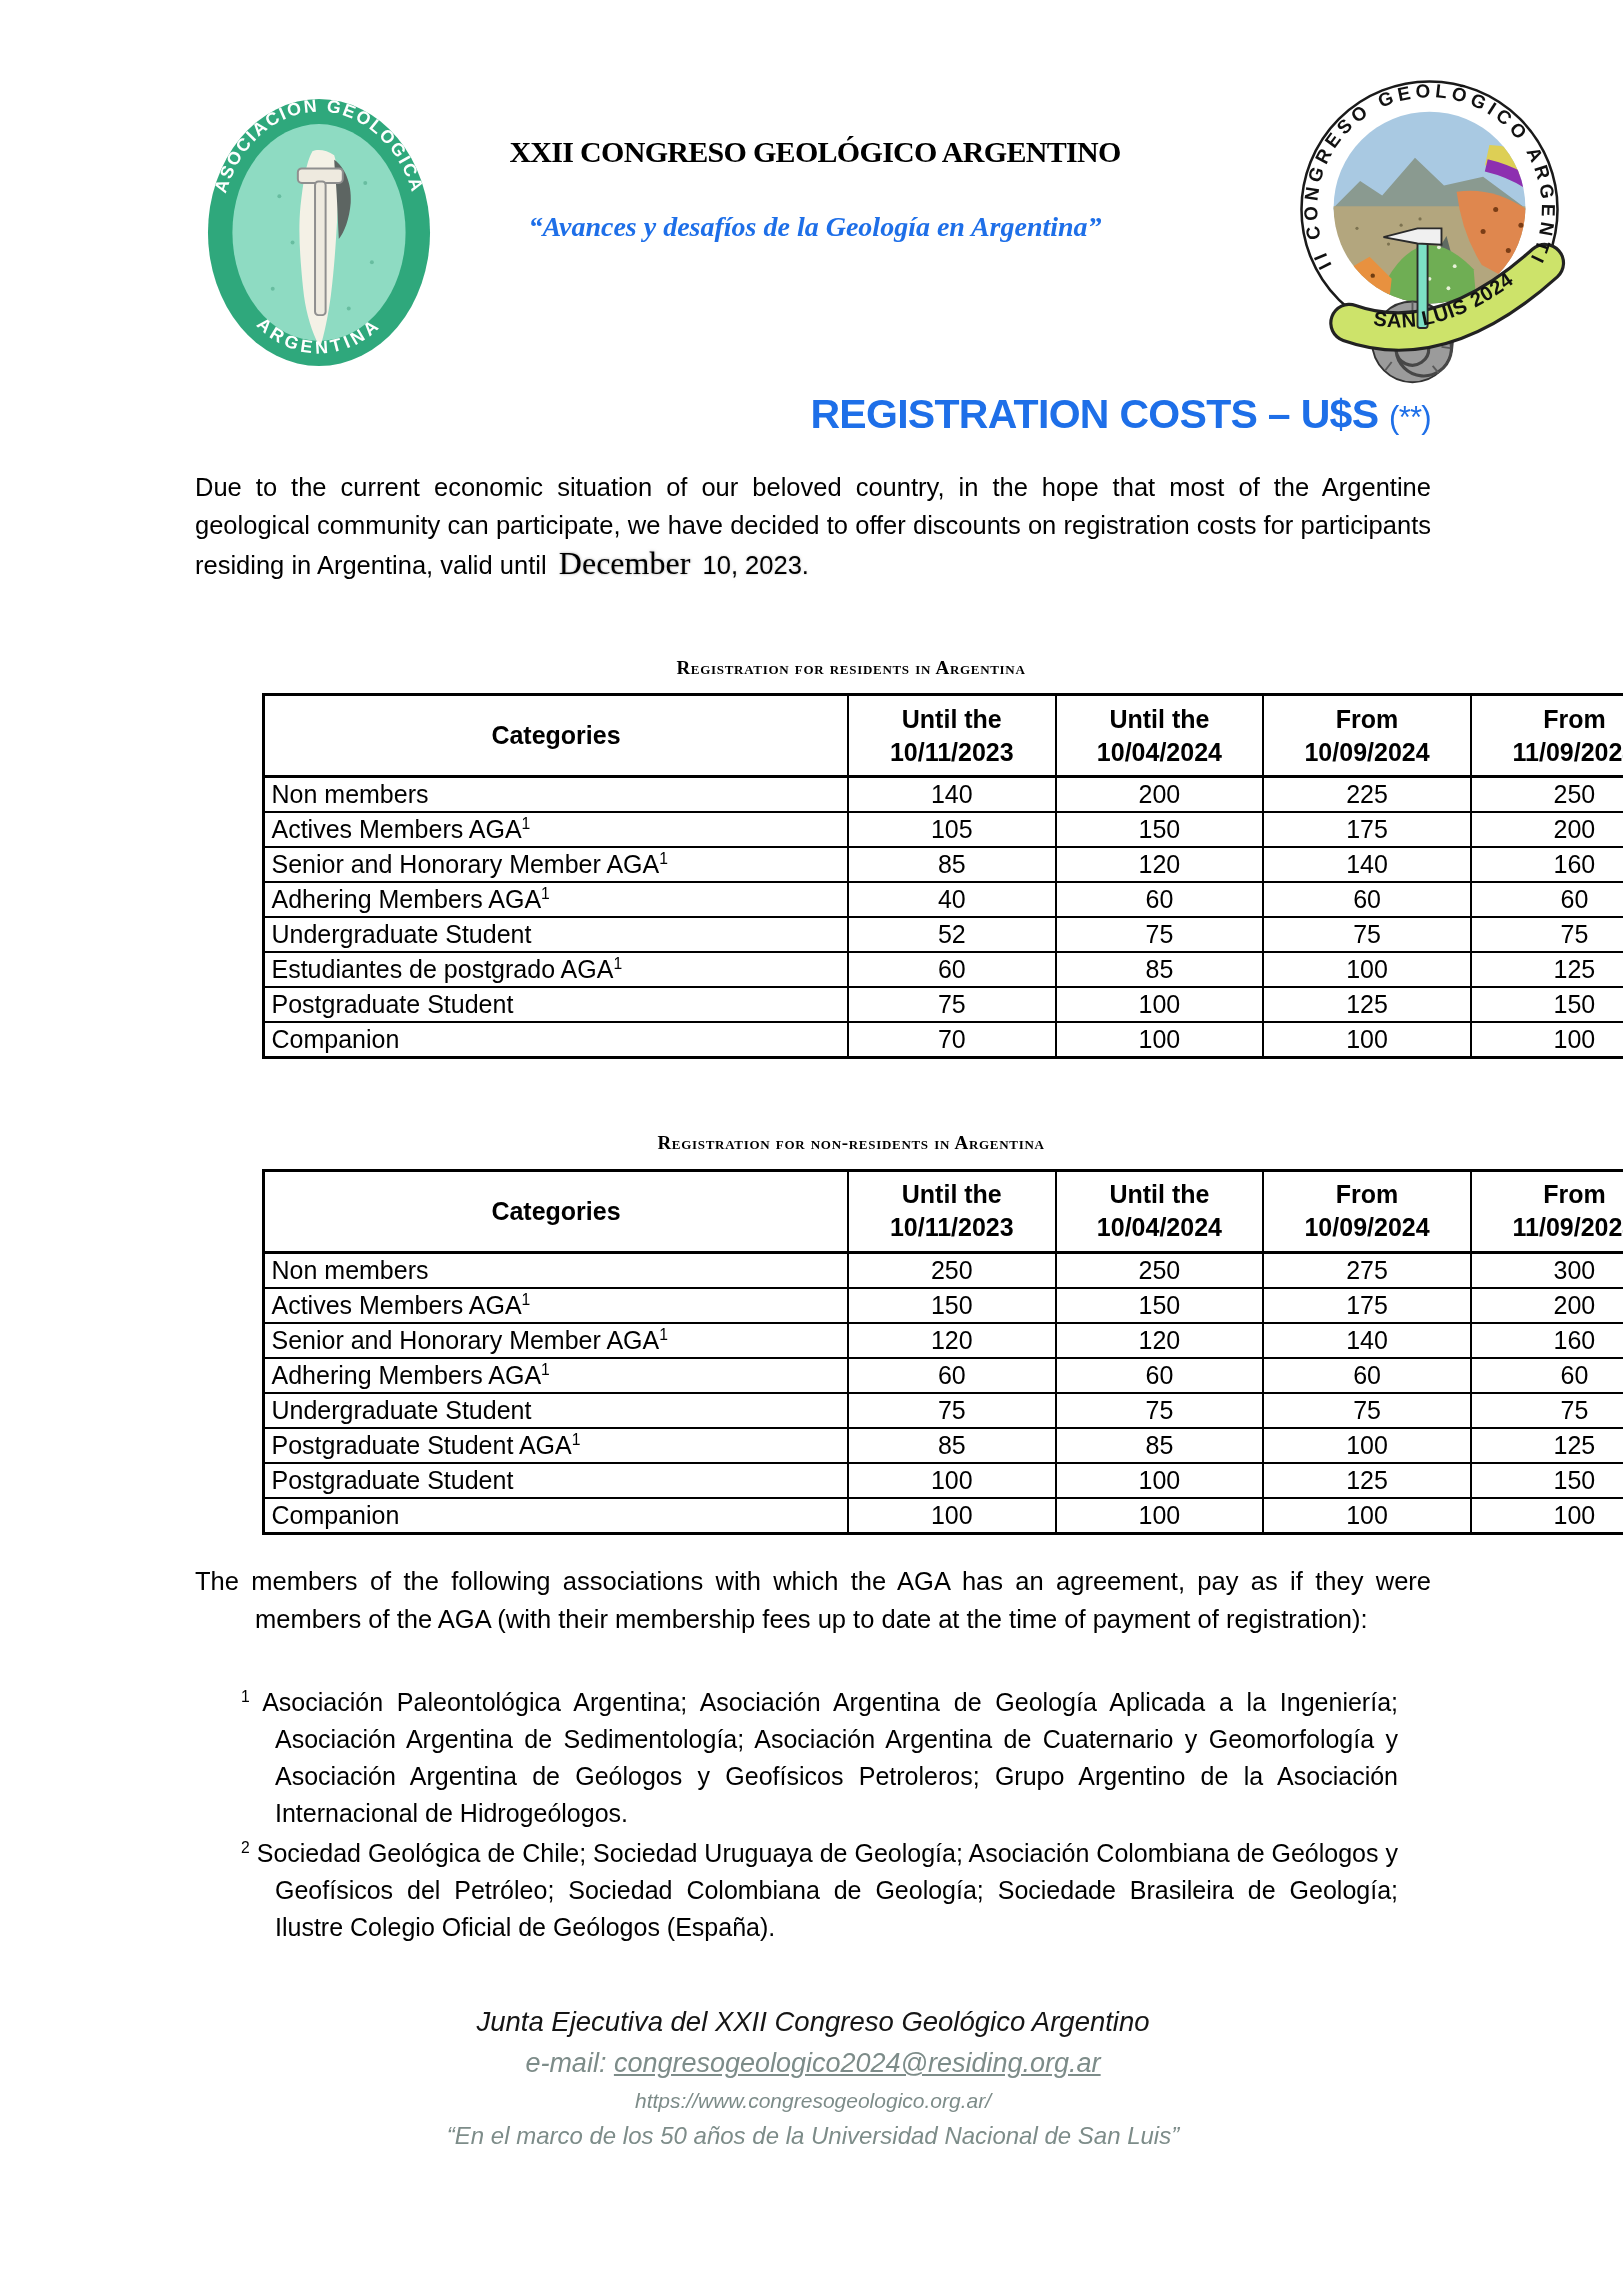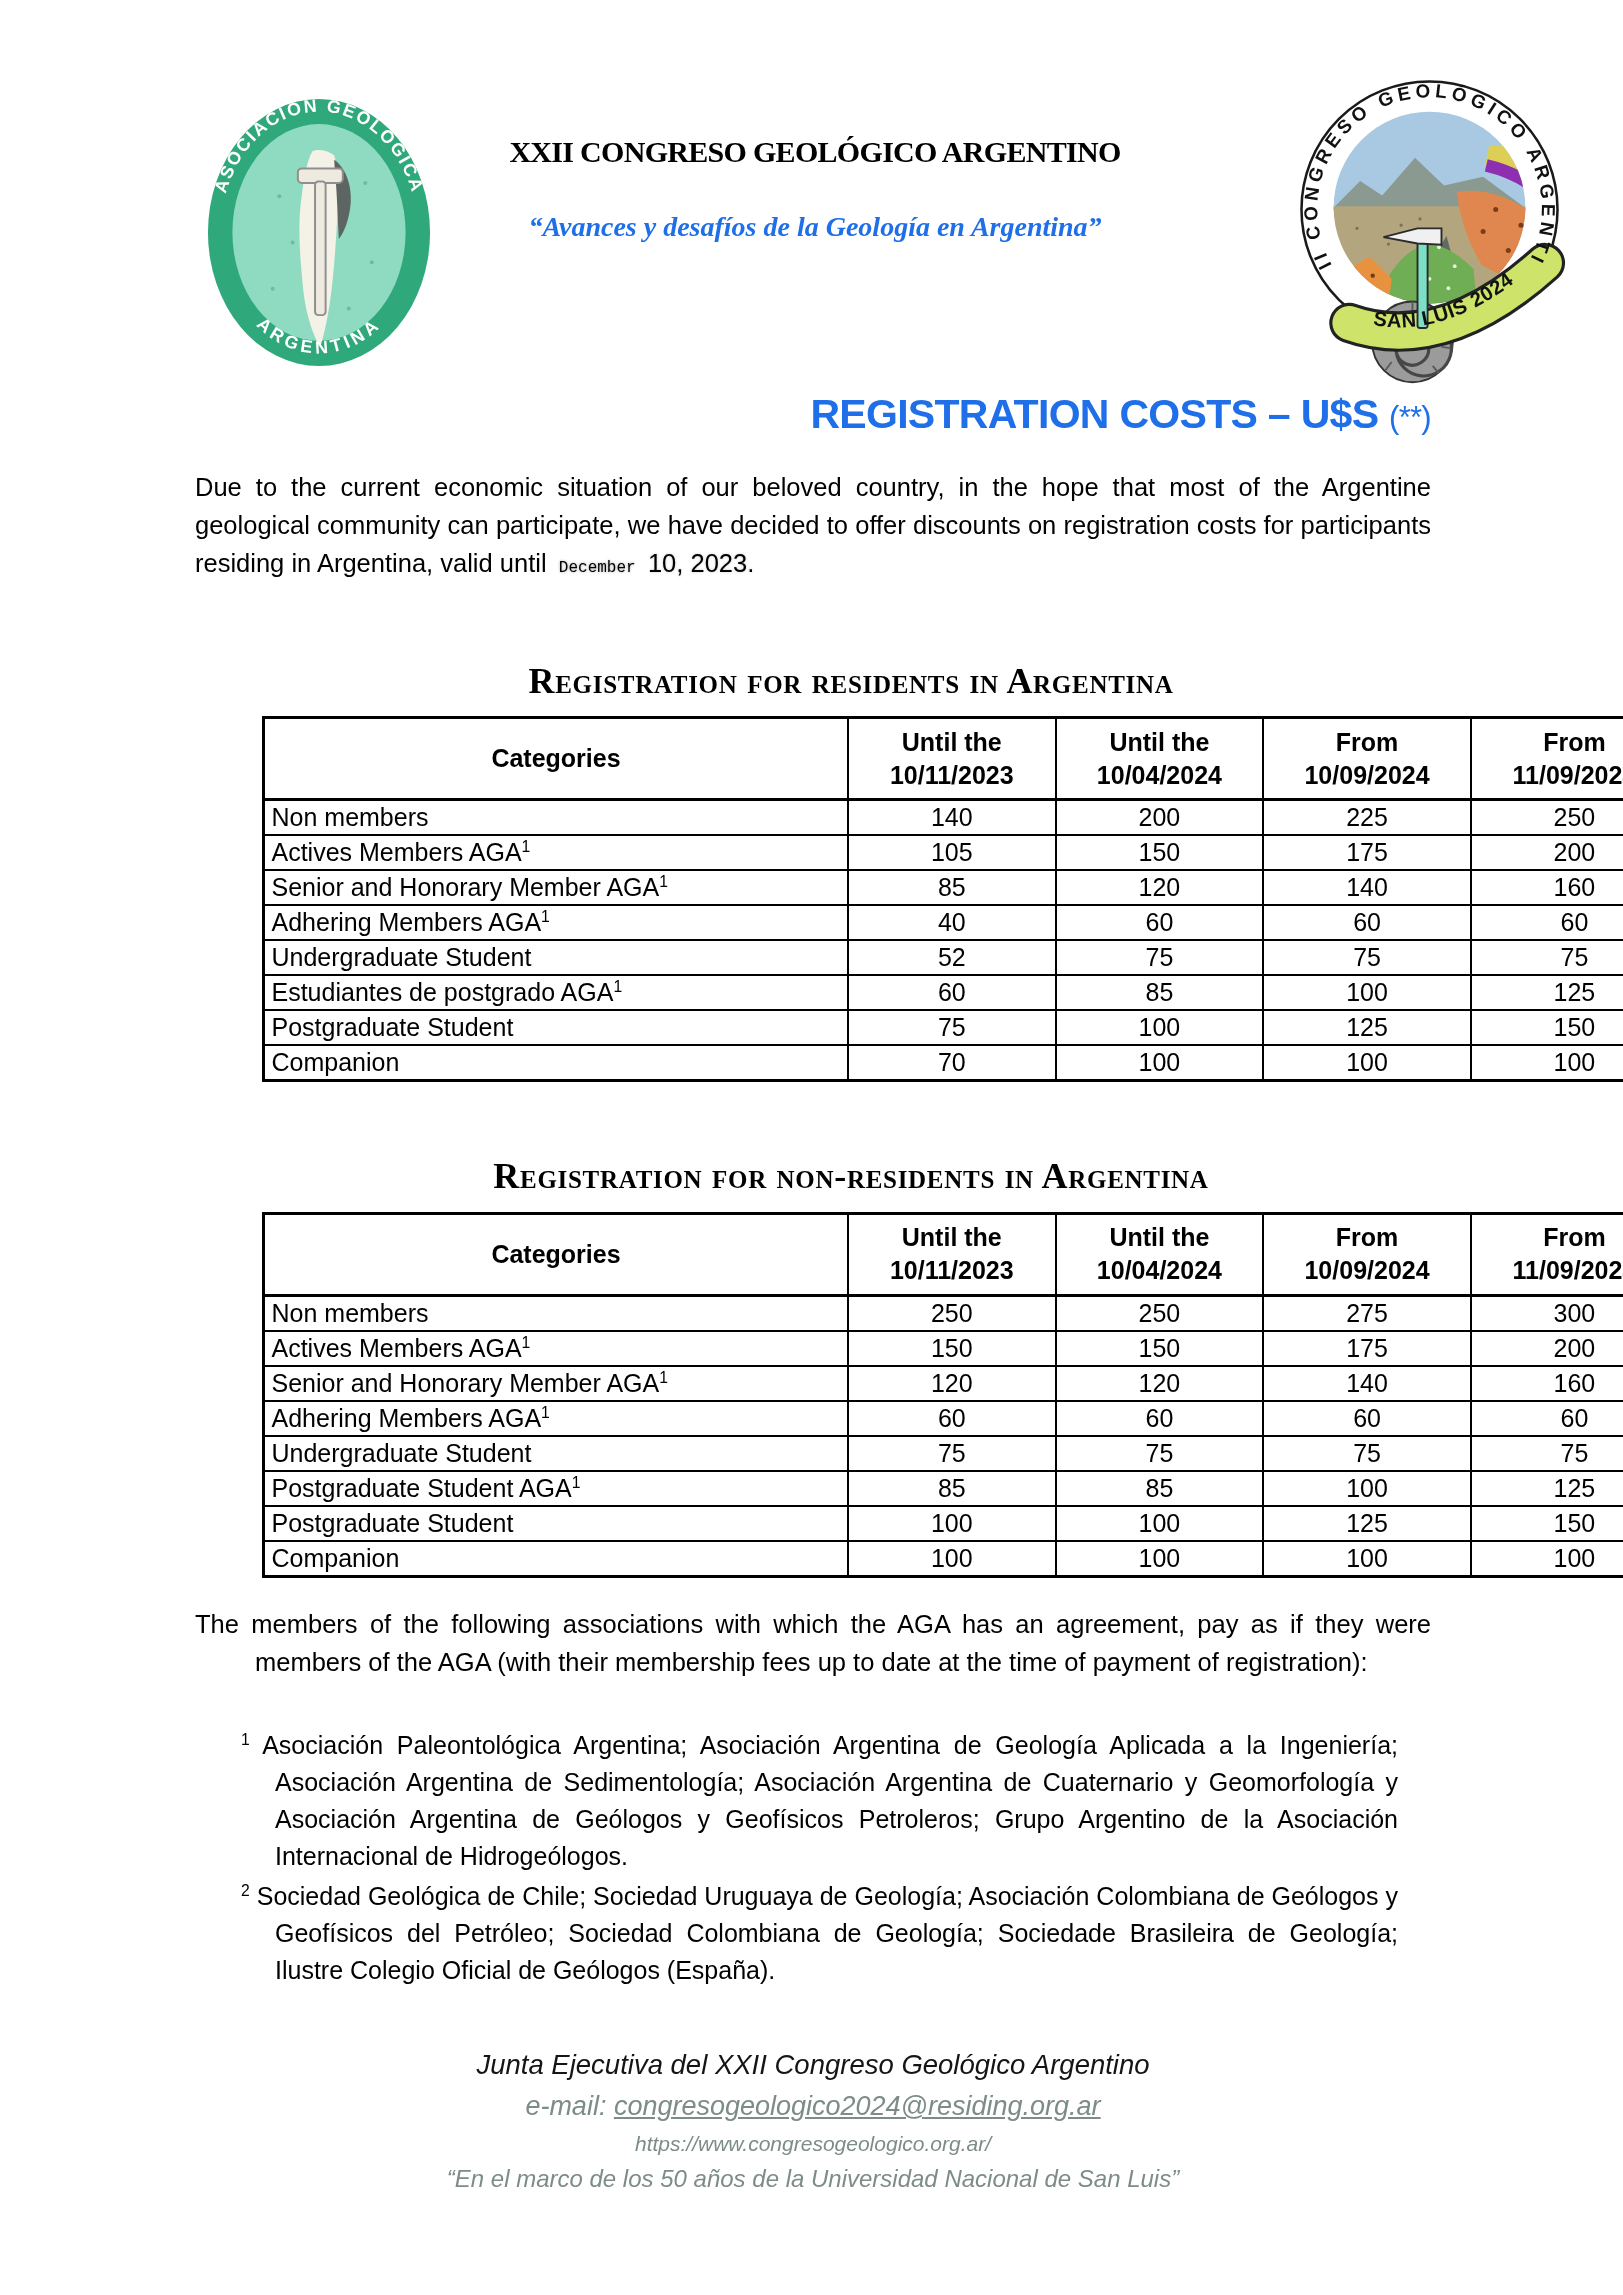--- a/index.html
+++ b/index.html
@@ -19,28 +19,28 @@
                 font-size:28px;margin:23.6px 0 0 0;}
   .doc-motto{font-family:"Liberation Serif",serif;font-style:italic;font-weight:600;
              font-size:28px;color:var(--blue);margin:43px 0 0 0;}
 
   
   .content{position:absolute;left:195px;top:391px;width:1236px;}
   .costs-heading{text-align:right;font-size:41px;font-weight:bold;color:var(--blue);
                  margin:0;letter-spacing:-0.7px;}
   .costs-heading .suffix{font-size:31px;font-weight:400;}
   .intro{margin:30px 0 0 0;font-size:25.5px;line-height:38px;text-align:justify;}
-  .edited-word{font-family:Liberation Mono, monospace;font-size:16px;
+  .edited-word{font-family:Liberation Serif, serif;font-size:32px;
                text-shadow:0 0 2.6px rgba(130,130,130,.8);padding:0 5.2px;}
   .edited-tail{text-shadow:0 0 2.6px rgba(150,150,150,.55);margin-top:32px;}
 
   .tsection{margin-top:73px;}
   .table-title{width:1178px;margin:0 0 0 67px;text-align:center;
                font-family:"Liberation Serif",serif;font-variant:small-caps;
-               font-weight:600;font-size:36px;letter-spacing:0.7px;}
+               font-weight:600;font-size:19px;letter-spacing:0.7px;}
   table.price{margin:14.4px 0 0 67px;border-collapse:collapse;width:1418px;
               font-size:25px;border:3.3px solid #000;}
   table.price th,table.price td{border:2px solid #000;}
   table.price thead th{border-bottom:3.3px solid #000;font-weight:bold;
                        padding:6.5px 2.6px;line-height:33px;text-align:center;}
   table.price td{padding:2px 6.5px;line-height:29px;}
   table.price td.val{text-align:center;padding:2px 0;}
   table.price sup,.fn sup,.costs-heading sup{font-size:15.7px;line-height:0;}
   col.c-cat{width:487px;} col.c-val{width:173px;}
 

